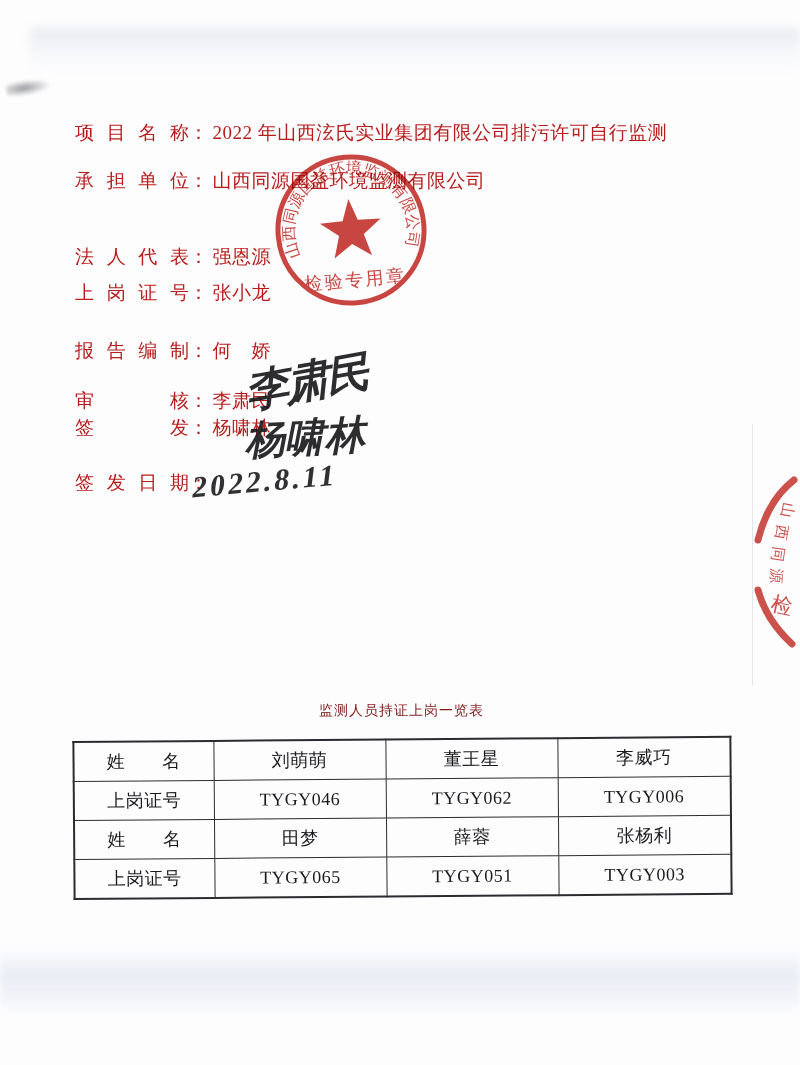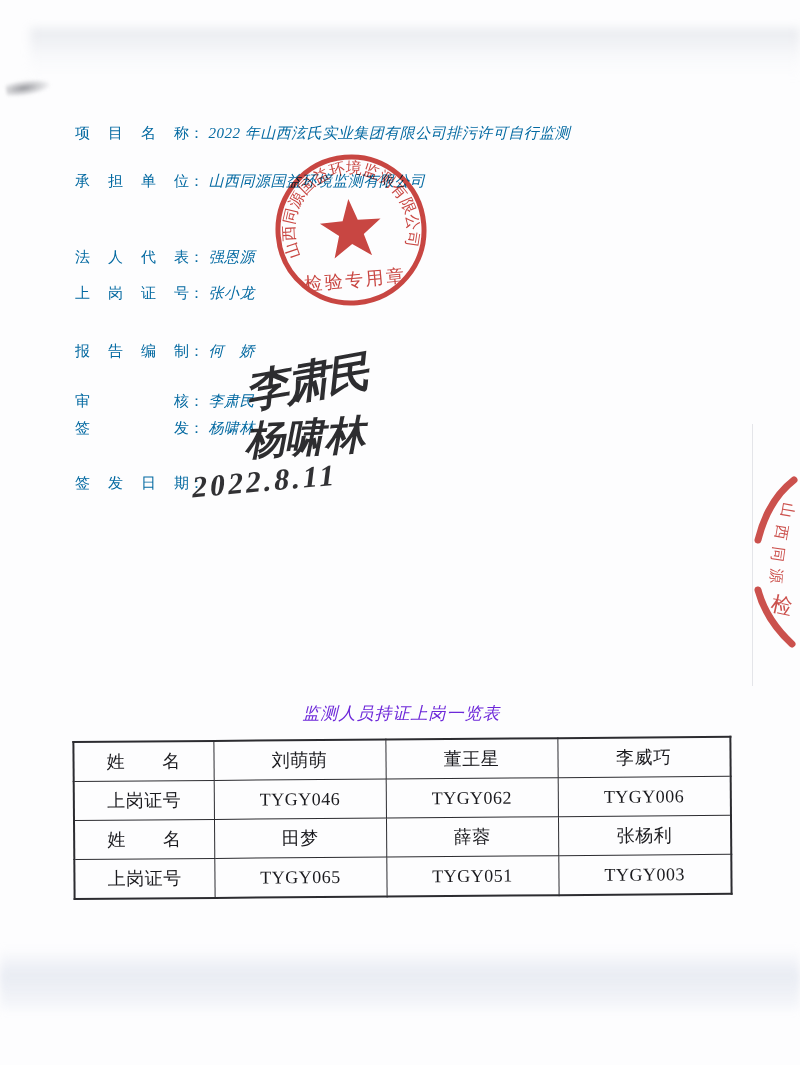--- a/index.html
+++ b/index.html
@@ -27,29 +27,29 @@
   }
   .right-strip{
     position:absolute;right:0;top:424px;width:47px;height:262px;
     background:rgba(253,253,254,0.95);
     border-left:1px solid rgba(198,200,208,0.45);
     pointer-events:none;
   }
   
   .info-row{
     position:absolute;left:75px;display:flex;align-items:baseline;
-    font-size:15px;line-height:26px;letter-spacing:0.5px;color:#0369a1;
+    font-size:19px;line-height:26px;letter-spacing:0.5px;color:#b91c1c;
   }
   .info-label{
     display:inline-block;width:114px;
     text-align:justify;text-align-last:justify;
     letter-spacing:0;
   }
   .info-colon{display:inline-block;margin-right:4px;}
-  .info-value{white-space:pre;font-style:italic;}
+  .info-value{white-space:pre;}
   
   .handwriting{
     position:absolute;color:#1c1c1f;font-weight:700;
     font-family:"Liberation Serif","DejaVu Serif",serif;
     white-space:nowrap;pointer-events:none;
   }
   .hw-sig1{left:248px;top:352px;font-size:44px;letter-spacing:-3px;
     transform:rotate(-10deg) skewX(-16deg);opacity:0.92;}
   .hw-sig2{left:248px;top:410px;font-size:40px;letter-spacing:0px;
     transform:rotate(-3deg) skewX(-14deg);opacity:0.92;}
@@ -60,21 +60,21 @@
     position:absolute;left:271px;top:150px;width:160px;height:160px;
     transform:rotate(-5deg);mix-blend-mode:multiply;opacity:0.9;
   }
   .stamp-side{
     position:absolute;right:0px;top:440px;width:56px;height:230px;
     mix-blend-mode:multiply;opacity:0.85;
   }
   
   .table-title{
     position:absolute;left:73px;top:702px;width:657px;
-    text-align:center;font-size:17px;letter-spacing:1px;color:#6d28d9;font-style:italic;
+    text-align:center;font-size:14px;letter-spacing:1px;color:#7f1d1d;
   }
   .cert-table-wrap{
     position:absolute;left:73px;top:741px;width:657px;
     transform:rotate(-0.45deg);transform-origin:0 50%;
   }
   table.cert{
     border-collapse:collapse;width:657px;table-layout:fixed;
     border:2px solid #2c2c30;
   }
   table.cert td{

